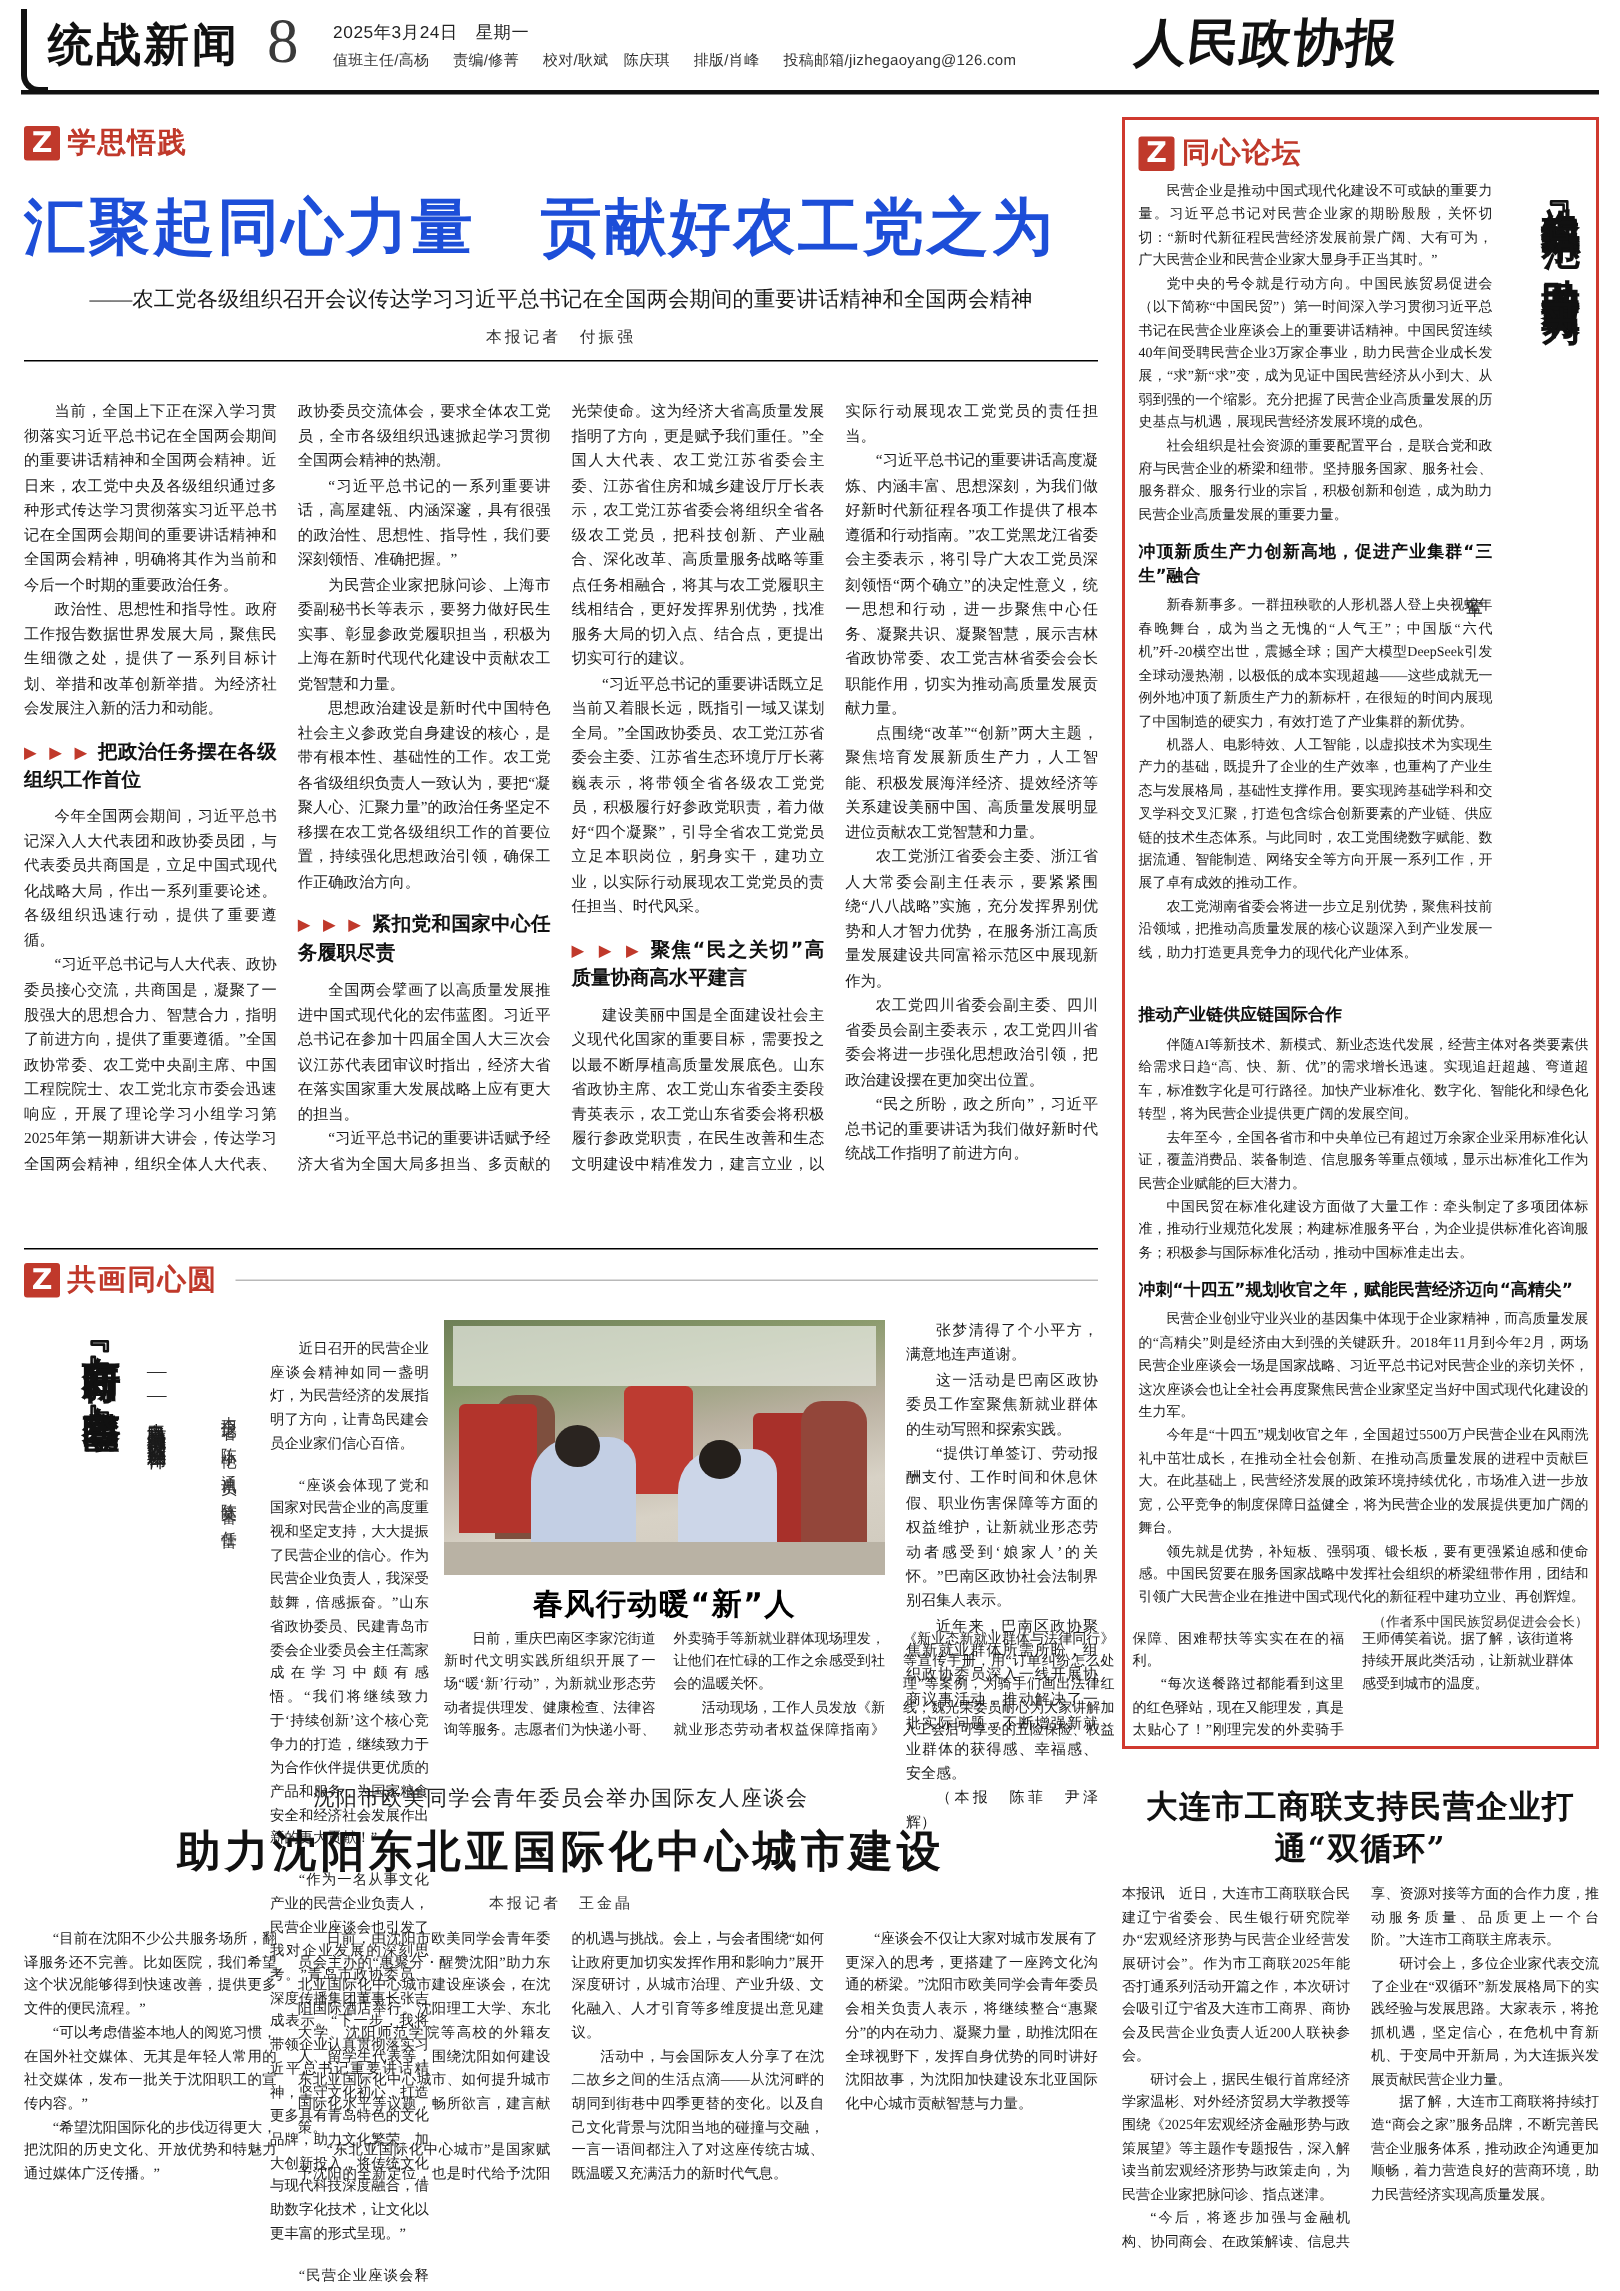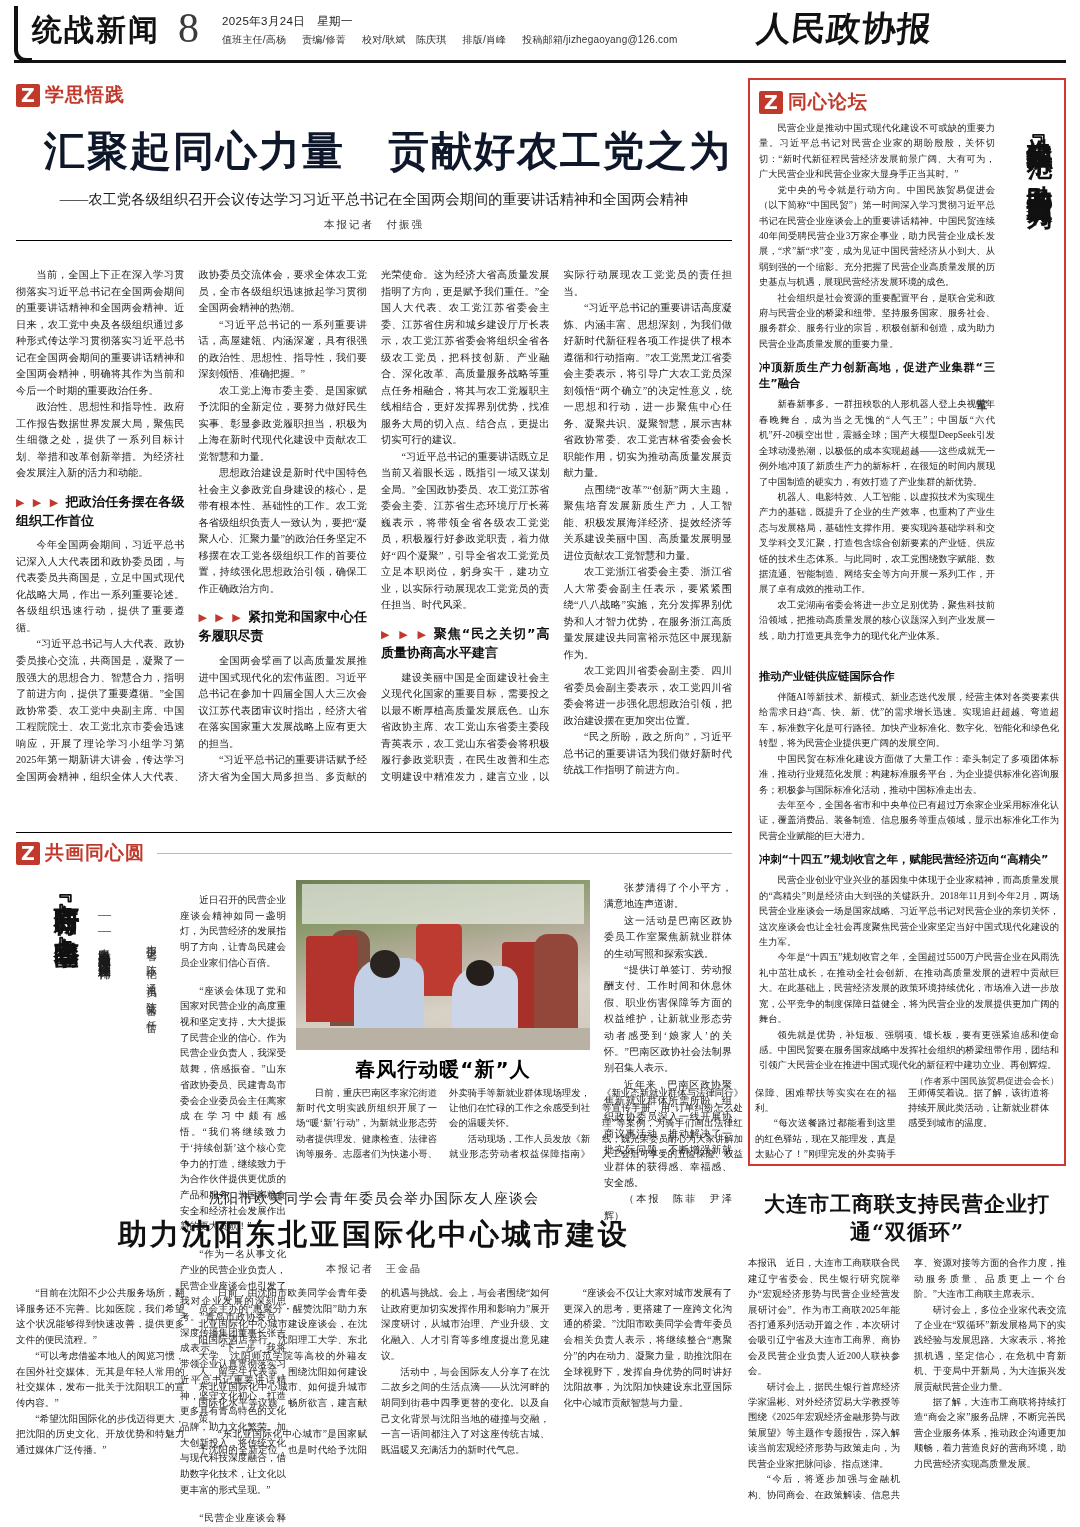--- a/index.html
+++ b/index.html
@@ -61,22 +61,22 @@
   .badge-text{
     font-family:"DejaVu Sans","Liberation Sans",sans-serif;
     font-weight:bold;font-size:19px;color:#c0392b;letter-spacing:1px;
   }
   .badge-line{flex:1;height:1px;background:#b9b9b9;margin-left:12px;}
 
   
   .main-article{position:absolute;left:16px;top:82px;width:716px;}
   .main-headline{
     font-family:"DejaVu Sans","Liberation Sans",sans-serif;
-    font-weight:bold;font-size:41px;color:#0f172a;
-    text-align:right;margin-top:16px;letter-spacing:2px;
+    font-weight:bold;font-size:41px;color:#1d4ed8;
+    text-align:left;margin-top:16px;letter-spacing:2px;
     white-space:nowrap;
   }
   .main-sub{
     font-family:"Liberation Serif","DejaVu Serif",serif;
     font-size:14.2px;color:#1a1a1a;text-align:center;margin-top:11px;
     white-space:nowrap;letter-spacing:.1px;
   }
   .main-byline{
     font-family:"Liberation Serif",serif;font-size:10.5px;color:#333;
     text-align:center;margin-top:9px;letter-spacing:2px;
@@ -280,21 +280,21 @@
       <p>当前，全国上下正在深入学习贯彻落实习近平总书记在全国两会期间的重要讲话精神和全国两会精神。近日来，农工党中央及各级组织通过多种形式传达学习贯彻落实习近平总书记在全国两会期间的重要讲话精神和全国两会精神，明确将其作为当前和今后一个时期的重要政治任务。</p>
       <p>政治性、思想性和指导性。政府工作报告数据世界发展大局，聚焦民生细微之处，提供了一系列目标计划、举措和改革创新举措。为经济社会发展注入新的活力和动能。</p>
 
       <div class="sub-head">
         <span class="tri">▶ ▶ ▶</span><span>把政治任务摆在各级组织工作首位</span>
       </div>
       <p>今年全国两会期间，习近平总书记深入人大代表团和政协委员团，与代表委员共商国是，立足中国式现代化战略大局，作出一系列重要论述。各级组织迅速行动，提供了重要遵循。</p>
       <p>“习近平总书记与人大代表、政协委员接心交流，共商国是，凝聚了一股强大的思想合力、智慧合力，指明了前进方向，提供了重要遵循。”全国政协常委、农工党中央副主席、中国工程院院士、农工党北京市委会迅速响应，开展了理论学习小组学习第2025年第一期新讲大讲会，传达学习全国两会精神，组织全体人大代表、政协委员交流体会，要求全体农工党员，全市各级组织迅速掀起学习贯彻全国两会精神的热潮。</p>
       <p>“习近平总书记的一系列重要讲话，高屋建瓴、内涵深邃，具有很强的政治性、思想性、指导性，我们要深刻领悟、准确把握。”</p>
 
-      <p>农工党上海市委主委、是国家赋予沈阳的全新定位，要努力做好民生实事、彰显参政党履职担当，积极为上海在新时代现代化建设中贡献农工党智慧和力量。</p>
+      <p>为民营企业家把脉问诊、上海市委副秘书长等表示，要努力做好民生实事、彰显参政党履职担当，积极为上海在新时代现代化建设中贡献农工党智慧和力量。</p>
       <p>思想政治建设是新时代中国特色社会主义参政党自身建设的核心，是带有根本性、基础性的工作。农工党各省级组织负责人一致认为，要把“凝聚人心、汇聚力量”的政治任务坚定不移摆在农工党各级组织工作的首要位置，持续强化思想政治引领，确保工作正确政治方向。</p>
 
       <div class="sub-head">
         <span class="tri">▶ ▶ ▶</span><span>紧扣党和国家中心任务履职尽责</span>
       </div>
       <p>全国两会擘画了以高质量发展推进中国式现代化的宏伟蓝图。习近平总书记在参加十四届全国人大三次会议江苏代表团审议时指出，经济大省在落实国家重大发展战略上应有更大的担当。</p>
       <p>“习近平总书记的重要讲话赋予经济大省为全国大局多担当、多贡献的光荣使命。这为经济大省高质量发展指明了方向，更是赋予我们重任。”全国人大代表、农工党江苏省委会主委、江苏省住房和城乡建设厅厅长表示，农工党江苏省委会将组织全省各级农工党员，把科技创新、产业融合、深化改革、高质量服务战略等重点任务相融合，将其与农工党履职主线相结合，更好发挥界别优势，找准服务大局的切入点、结合点，更提出切实可行的建议。</p>
       <p>“习近平总书记的重要讲话既立足当前又着眼长远，既指引一域又谋划全局。”全国政协委员、农工党江苏省委会主委、江苏省生态环境厅厅长蒋巍表示，将带领全省各级农工党党员，积极履行好参政党职责，着力做好“四个凝聚”，引导全省农工党党员立足本职岗位，躬身实干，建功立业，以实际行动展现农工党党员的责任担当、时代风采。</p>
 
       <div class="sub-head">
@@ -326,22 +326,22 @@
 
         <div class="rb-sub">冲顶新质生产力创新高地，促进产业集群“三生”融合</div>
         <p>新春新事多。一群扭秧歌的人形机器人登上央视蛇年春晚舞台，成为当之无愧的“人气王”；中国版“六代机”歼-20横空出世，震撼全球；国产大模型DeepSeek引发全球动漫热潮，以极低的成本实现超越——这些成就无一例外地冲顶了新质生产力的新标杆，在很短的时间内展现了中国制造的硬实力，有效打造了产业集群的新优势。</p>
         <p>机器人、电影特效、人工智能，以虚拟技术为实现生产力的基础，既提升了企业的生产效率，也重构了产业生态与发展格局，基础性支撑作用。要实现跨基础学科和交叉学科交叉汇聚，打造包含综合创新要素的产业链、供应链的技术生态体系。与此同时，农工党围绕数字赋能、数据流通、智能制造、网络安全等方向开展一系列工作，开展了卓有成效的推动工作。</p>
         <p>农工党湖南省委会将进一步立足别优势，聚焦科技前沿领域，把推动高质量发展的核心议题深入到产业发展一线，助力打造更具竞争力的现代化产业体系。</p>
       </div>
 
       <div class="rb-body rb-wide" style="top:572px;">
         <div class="rb-sub">推动产业链供应链国际合作</div>
         <p>伴随AI等新技术、新模式、新业态迭代发展，经营主体对各类要素供给需求日趋“高、快、新、优”的需求增长迅速。实现追赶超越、弯道超车，标准数字化是可行路径。加快产业标准化、数字化、智能化和绿色化转型，将为民营企业提供更广阔的发展空间。</p>
+        <p>去年至今，全国各省市和中央单位已有超过万余家企业采用标准化认证，覆盖消费品、装备制造、信息服务等重点领域，显示出标准化工作为民营企业赋能的巨大潜力。</p>
         <p>中国民贸在标准化建设方面做了大量工作：牵头制定了多项团体标准，推动行业规范化发展；构建标准服务平台，为企业提供标准化咨询服务；积极参与国际标准化活动，推动中国标准走出去。</p>
-        <p>去年至今，全国各省市和中央单位已有超过万余家企业采用标准化认证，覆盖消费品、装备制造、信息服务等重点领域，显示出标准化工作为民营企业赋能的巨大潜力。</p>
 
         <div class="rb-sub">冲刺“十四五”规划收官之年，赋能民营经济迈向“高精尖”</div>
         <p>民营企业创业守业兴业的基因集中体现于企业家精神，而高质量发展的“高精尖”则是经济由大到强的关键跃升。2018年11月到今年2月，两场民营企业座谈会一场是国家战略、习近平总书记对民营企业的亲切关怀，这次座谈会也让全社会再度聚焦民营企业家坚定当好中国式现代化建设的生力军。</p>
         <p>今年是“十四五”规划收官之年，全国超过5500万户民营企业在风雨洗礼中茁壮成长，在推动全社会创新、在推动高质量发展的进程中贡献巨大。在此基础上，民营经济发展的政策环境持续优化，市场准入进一步放宽，公平竞争的制度保障日益健全，将为民营企业的发展提供更加广阔的舞台。</p>
         <p>领先就是优势，补短板、强弱项、锻长板，要有更强紧迫感和使命感。中国民贸要在服务国家战略中发挥社会组织的桥梁纽带作用，团结和引领广大民营企业在推进中国式现代化的新征程中建功立业、再创辉煌。</p>
         <p class="rb-sig">（作者系中国民族贸易促进会会长）</p>
       </div>
     </div>
   </div>
 

